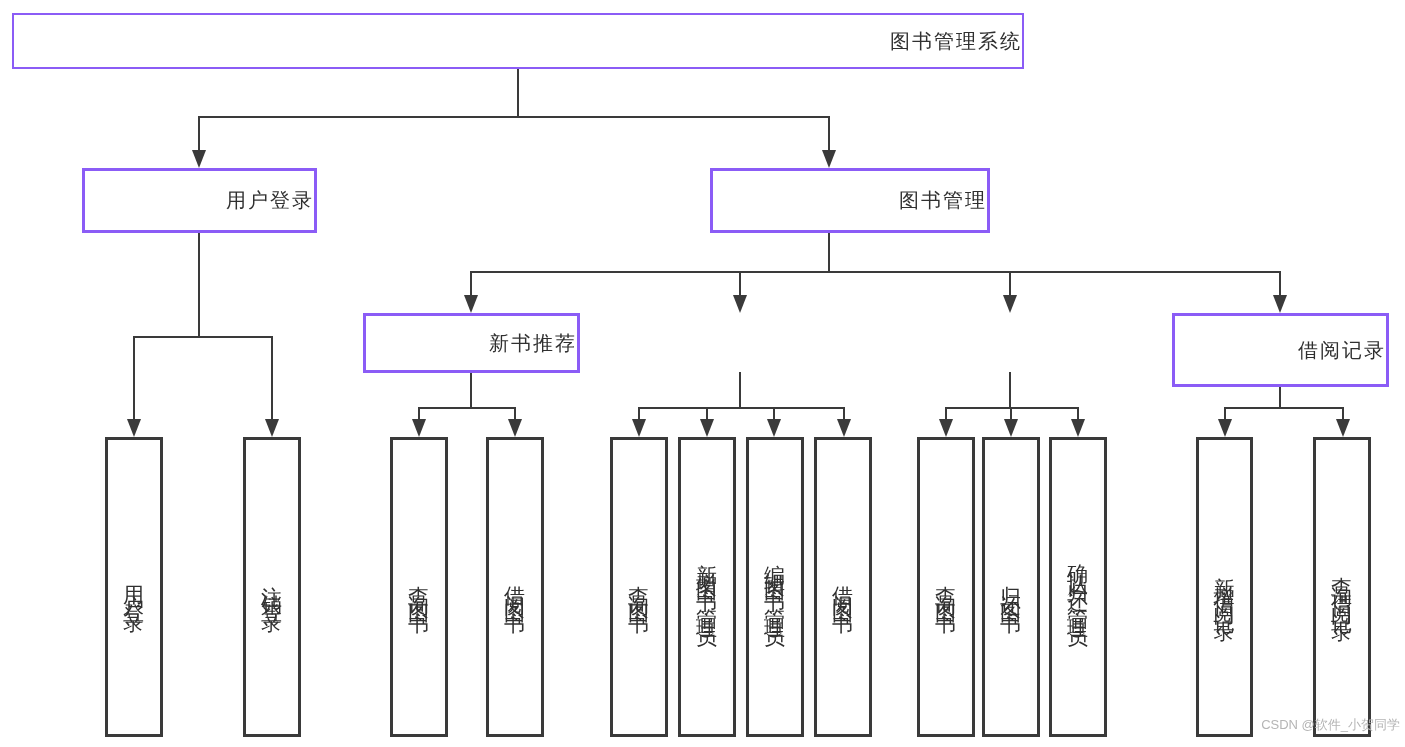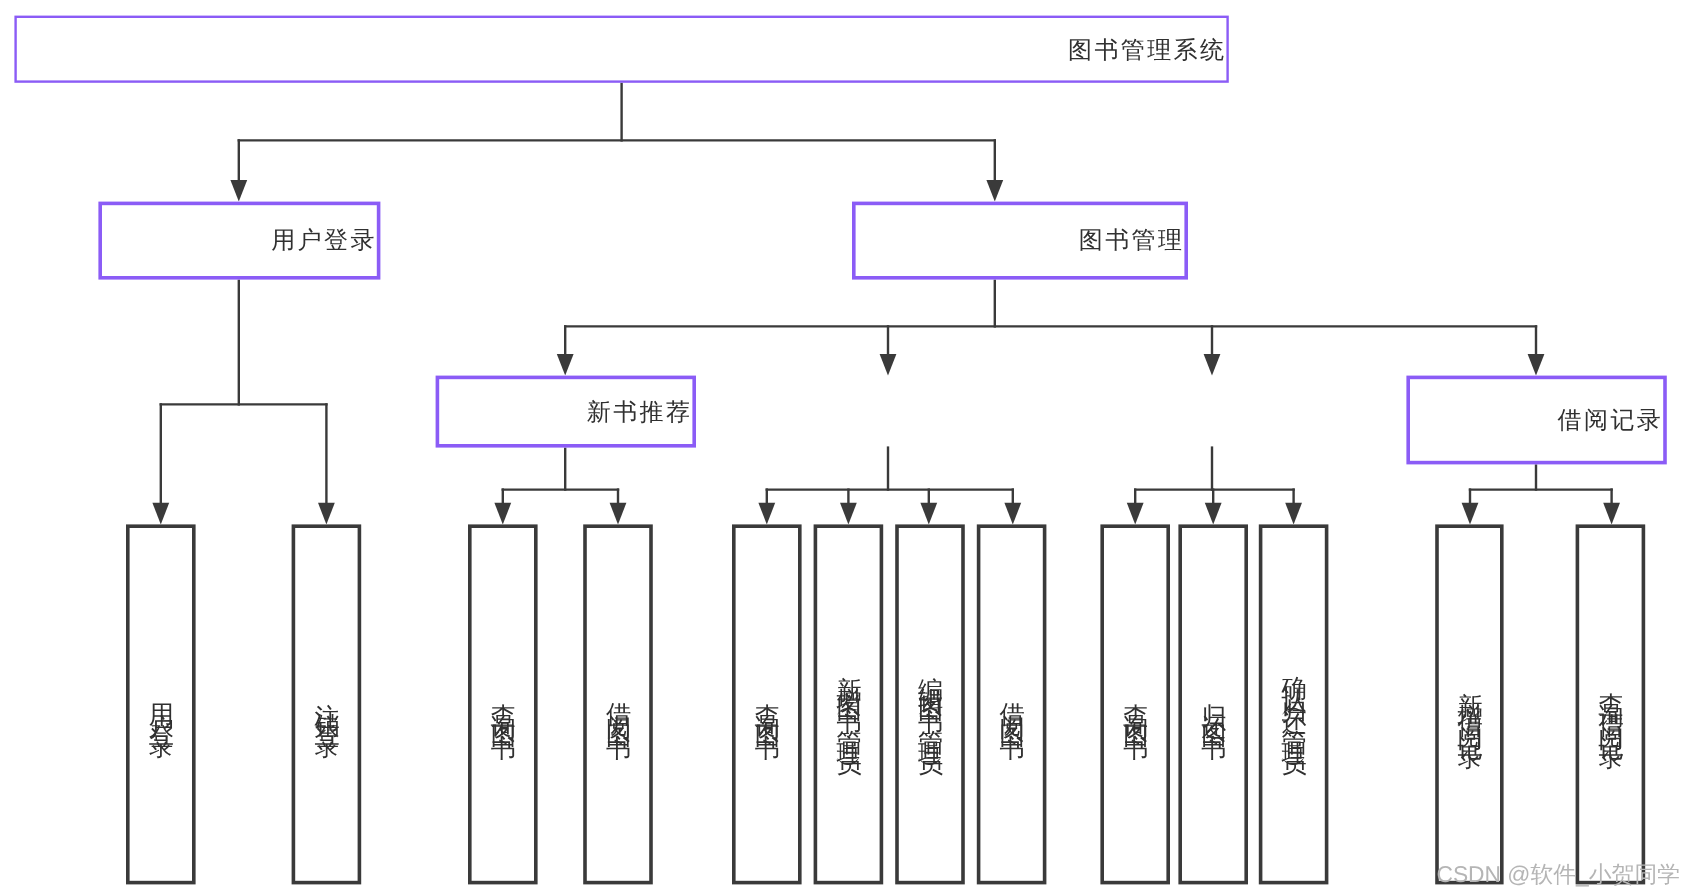--- a/index.html
+++ b/index.html
@@ -66,21 +66,21 @@
     letter-spacing: 9px;
     line-height: 1;
     white-space: nowrap;
   }
   .watermark {
     position: absolute;
     left: 1190px;
     top: 716px;
     width: 210px;
     color: #b5b5b5;
-    font-size: 19px;
+    font-size: 13px;
     text-align: right;
     white-space: nowrap;
   }
 </style>
 </head>
 <body>
 
 <div id="canvas">
 
   <svg id="connectors" width="1405" height="747" viewBox="0 0 1405 747">

